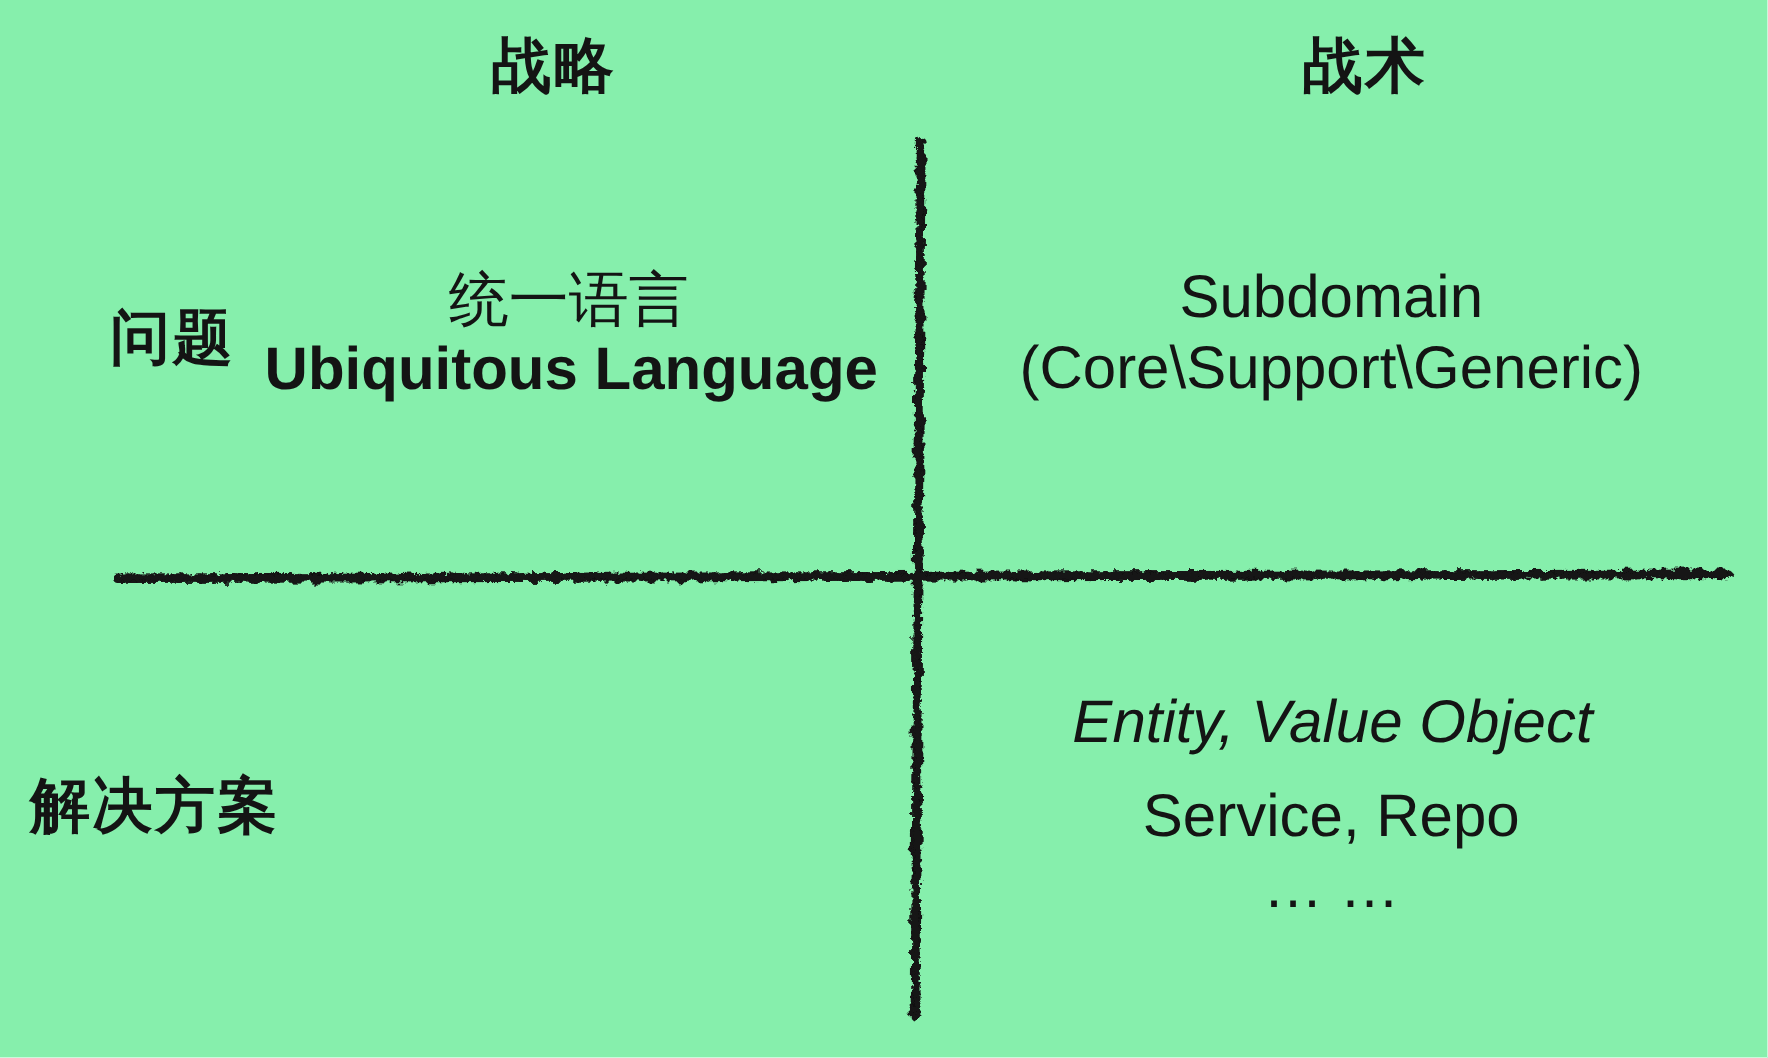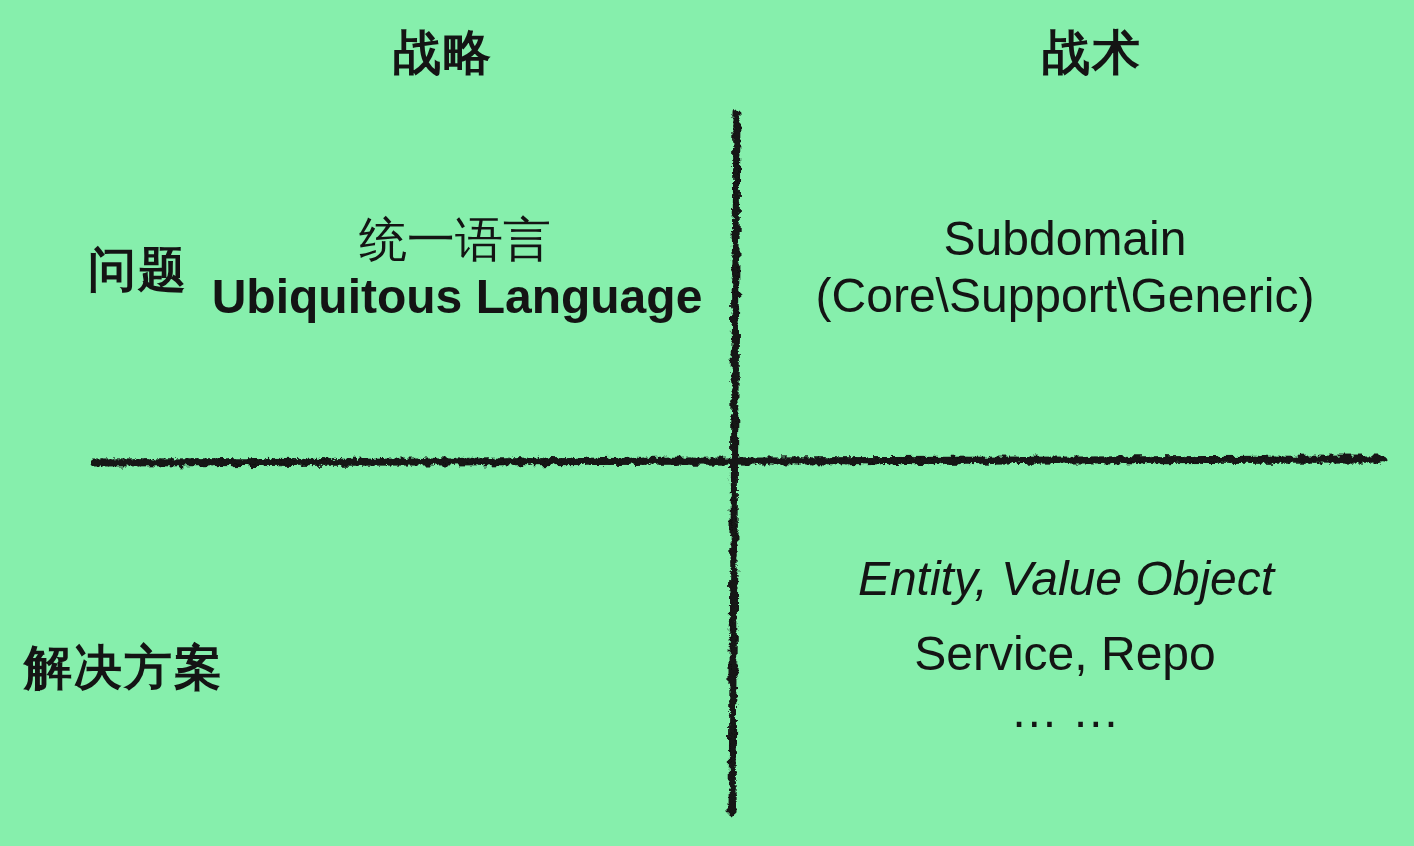--- a/index.html
+++ b/index.html
@@ -34,21 +34,21 @@
   }
   .content {
     font-size: 48px;
     font-weight: 400;
   }
   
   .pos-col-strategy { left: 443px; top: 53px; }
   .pos-col-tactics  { left: 1065px; top: 53px; margin-left: 27px; }
   
   .pos-row-problem  { left: 138px; top: 270px; }
-  .pos-row-solution { left: 124px; top: 668px; text-align: center; }
+  .pos-row-solution { left: 124px; top: 645px; text-align: center; }
   
   .pos-tl-1 { left: 455px; top: 240px; }
   .pos-tl-2 { left: 457px; top: 296px; font-weight: bold; }
   
   .pos-tr-1 { left: 1065px; top: 238px; }
   .pos-tr-2 { left: 1065px; top: 295px; }
   
   .pos-bl-1 { left: 462px; top: 578px; }
   .pos-bl-2 { left: 455px; top: 720px; }
   

